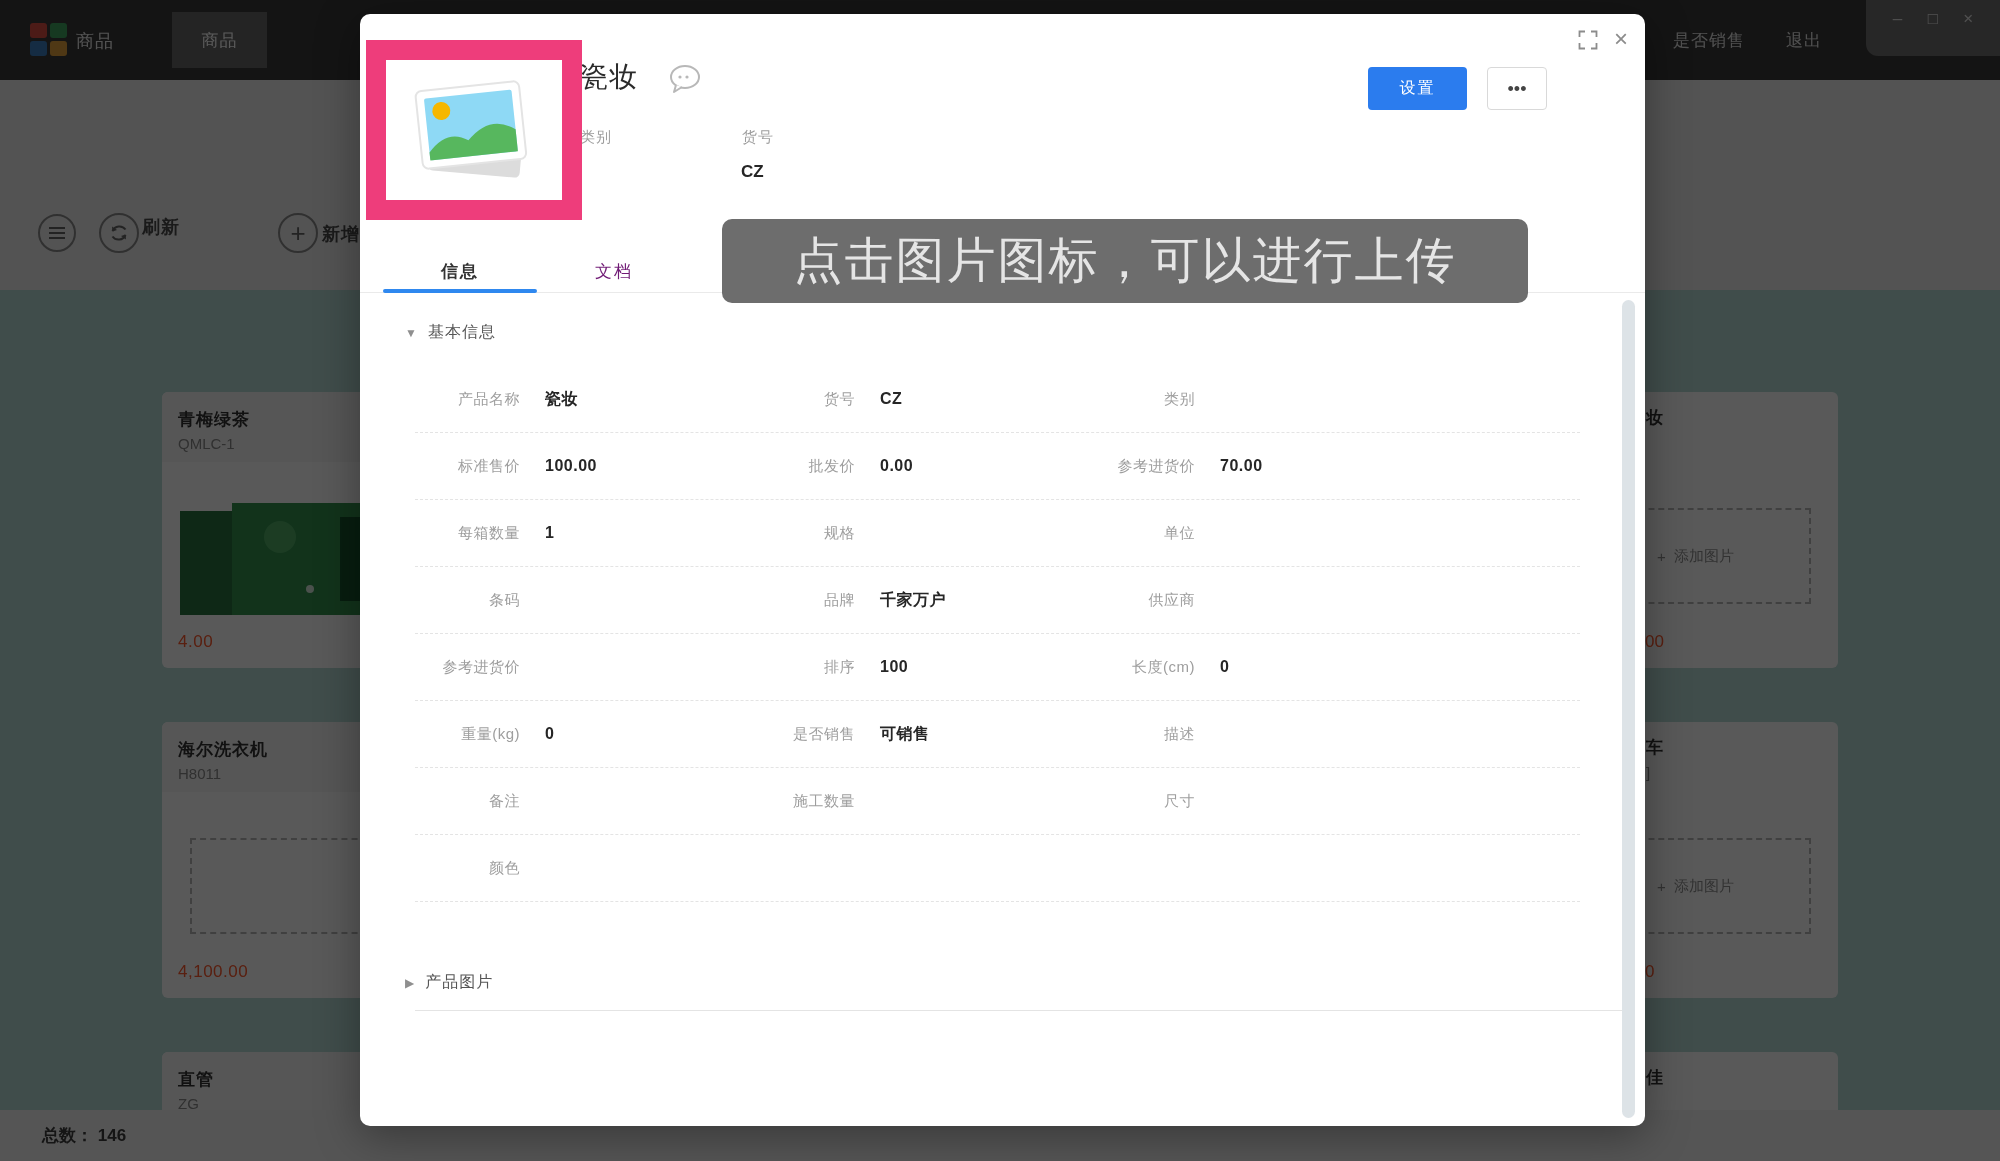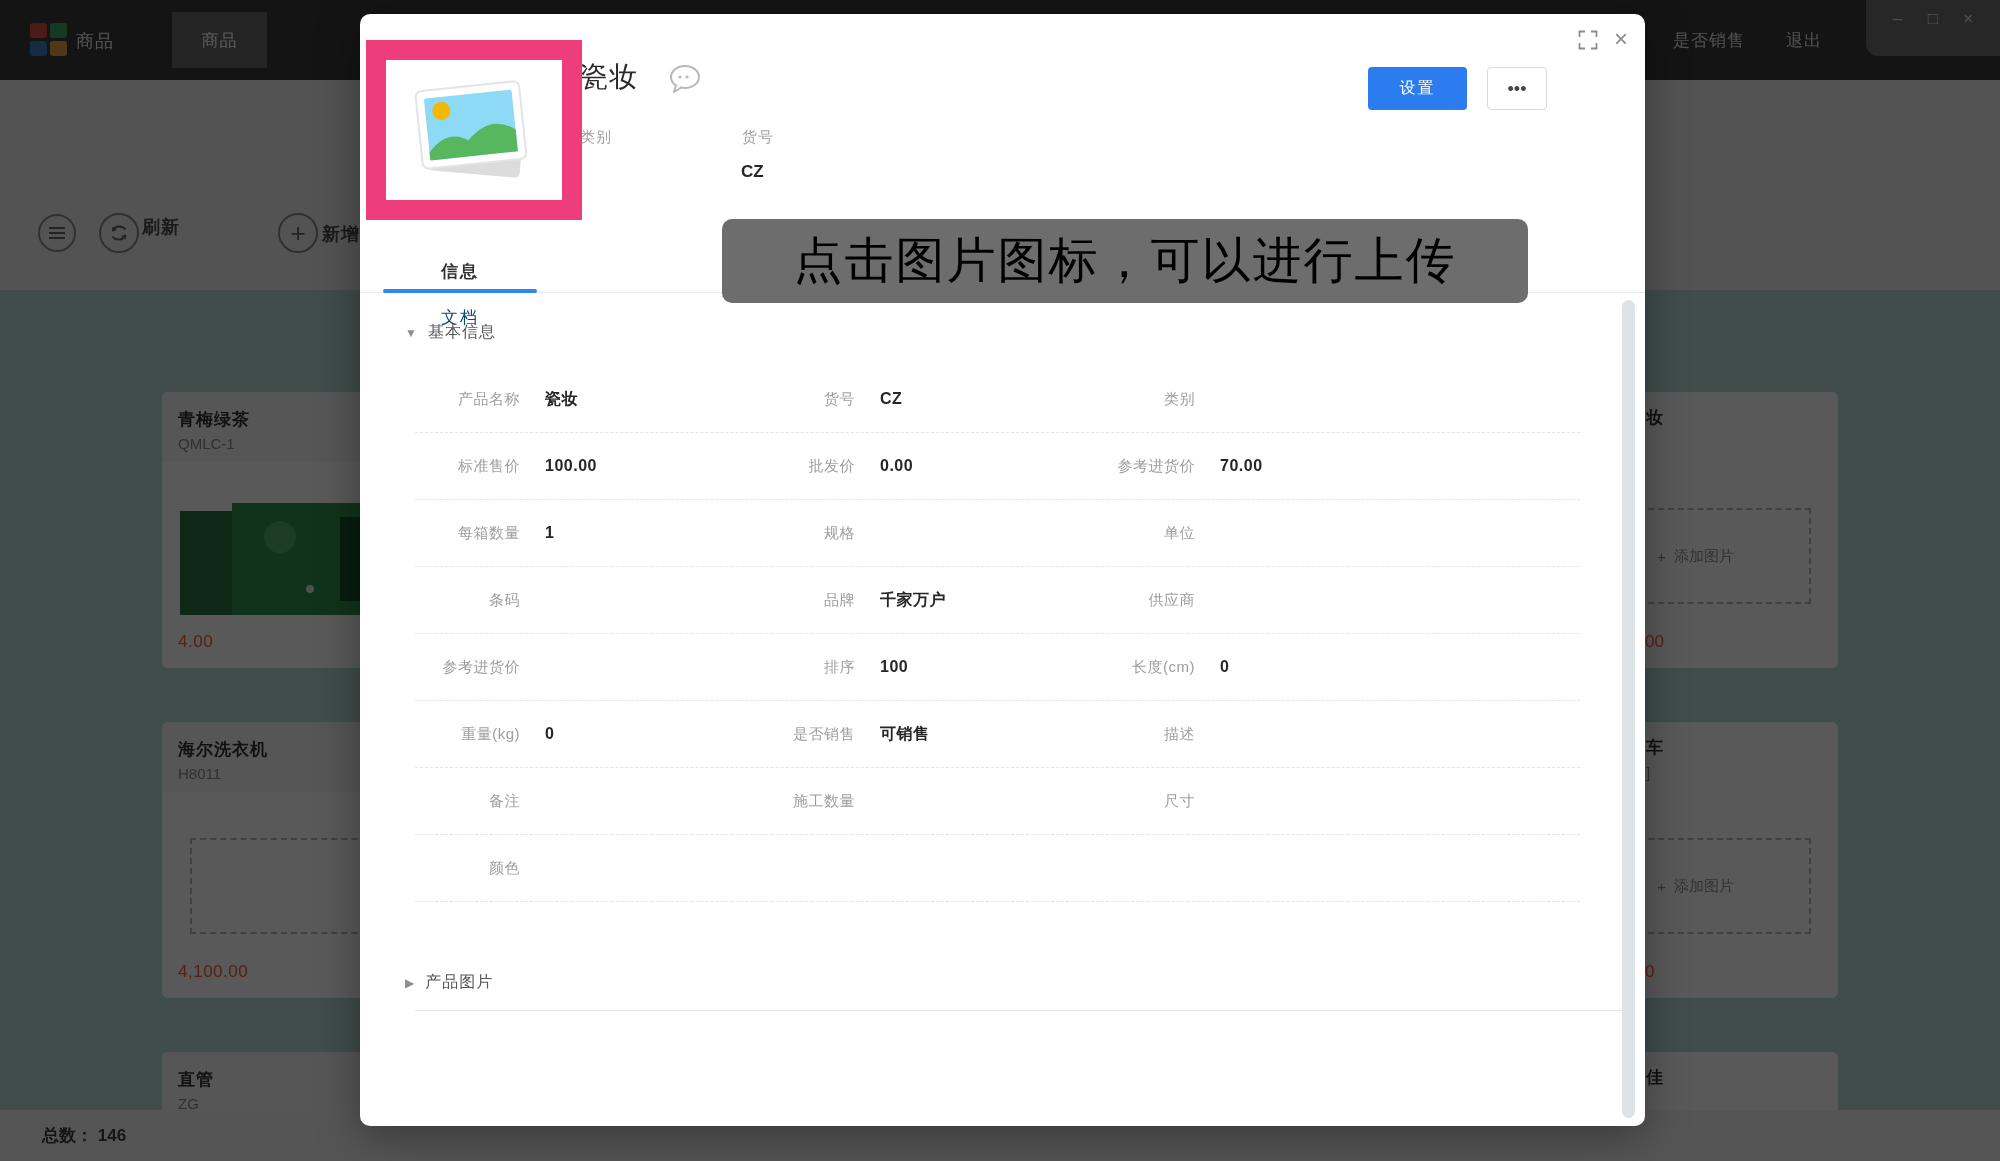--- a/index.html
+++ b/index.html
@@ -47,41 +47,41 @@
   
   .modal { position:absolute; left:360px; top:14px; width:1285px; height:1112px; background:#ffffff; border-radius:10px; box-shadow:0 10px 44px rgba(0,0,0,.35); z-index:100; }
   .m-title { position:absolute; left:220px; top:44px; font-size:28px; color:#2b2b2b; letter-spacing:1px; }
   .chat-ic { position:absolute; left:308px; top:50px; width:34px; height:30px; cursor:pointer; }
   .hdr-label { position:absolute; top:114px; font-size:15px; color:#9e9e9e; letter-spacing:1px; }
   .hdr-value { position:absolute; left:381px; top:148px; font-size:17px; font-weight:bold; color:#262626; }
   .btn-settings { position:absolute; left:1008px; top:53px; width:99px; height:43px; background:#2b7cee; border:none; border-radius:4px; color:#fff; font-size:16px; letter-spacing:2px; cursor:pointer; font-family:inherit; }
   .btn-more { position:absolute; left:1127px; top:53px; width:60px; height:43px; background:#fff; border:1px solid #d9d9d9; border-radius:4px; color:#444; font-size:18px; cursor:pointer; font-family:inherit; line-height:20px; }
   .fs-ic { position:absolute; left:1218px; top:16px; width:20px; height:20px; cursor:pointer; }
   .m-close { position:absolute; left:1254px; top:11px; font-size:24px; color:#8c8c8c; cursor:pointer; line-height:28px; }
-  .m-tabs { position:absolute; left:23px; top:234px; display:flex;flex-direction:column; }
-  .m-tab { width:154px; height:46px; display:flex; align-items:center; justify-content:center; font-size:17px; color:#0c4a6e; cursor:pointer; letter-spacing:2px; }
+  .m-tabs { position:absolute; left:23px; top:234px; display:flex; }
+  .m-tab { width:154px; height:46px; display:flex; align-items:center; justify-content:center; font-size:17px; color:#701a75; cursor:pointer; letter-spacing:2px; }
   .m-tab.active { color:#333; font-weight:bold; }
   .tab-line { position:absolute; left:0; top:278px; width:1285px; height:1px; background:#eaeaea; }
   .tab-underline { position:absolute; left:23px; top:275px; width:154px; height:4px; background:#2f88ef; border-radius:2px; }
   .section-hd { position:absolute; display:flex; align-items:center; gap:10px; font-size:16px; color:#565656; cursor:pointer; letter-spacing:1px; }
   .caret { color:#8f8f8f; font-size:12px; }
   .form { position:absolute; left:55px; top:352px; width:1165px; }
   .frow { display:flex; align-items:center; height:67px; border-bottom:1px dashed #e4e4e4; }
   .flabel { font-size:15px; color:#9e9e9e; text-align:right; letter-spacing:.5px; }
   .fvalue { font-size:16px; color:#262626; font-weight:bold; padding-left:25px; letter-spacing:.5px; }
   .w-l1{width:105px;} .w-v1{width:220px;} .w-l2{width:115px;} .w-v2{width:220px;} .w-l3{width:120px;} .w-v3{flex:1;}
   .img-section-line { position:absolute; left:55px; top:996px; width:1215px; height:1px; background:#e4e4e4; }
   .m-scroll { position:absolute; left:1262px; top:286px; width:13px; height:818px; background:#dde3e7; border-radius:7px; cursor:grab; }
 
   
   .pink-box { position:absolute; left:366px; top:40px; width:216px; height:180px; background:#ffffff; border:20px solid #ee3d7b; z-index:120; display:flex; align-items:center; justify-content:center; cursor:pointer; }
   .photo-ic { width:126px; height:108px; }
 
   
-  .tooltip { position:absolute; left:722px; top:219px; width:806px; height:84px; background:#6d6d6d; border-radius:10px; z-index:130; display:flex; align-items:center; justify-content:center; color:#000000; font-size:49px; letter-spacing:2px; white-space:nowrap; }
+  .tooltip { position:absolute; left:722px; top:219px; width:806px; height:84px; background:#6d6d6d; border-radius:10px; z-index:130; display:flex; align-items:center; justify-content:center; color:#e5e5e5; font-size:49px; letter-spacing:2px; white-space:nowrap; }
 
   svg { display:block; }
 </style>
 </head>
 <body>
 
 <div class="screen">
 
   <div class="topbar">
     <div class="logo">

